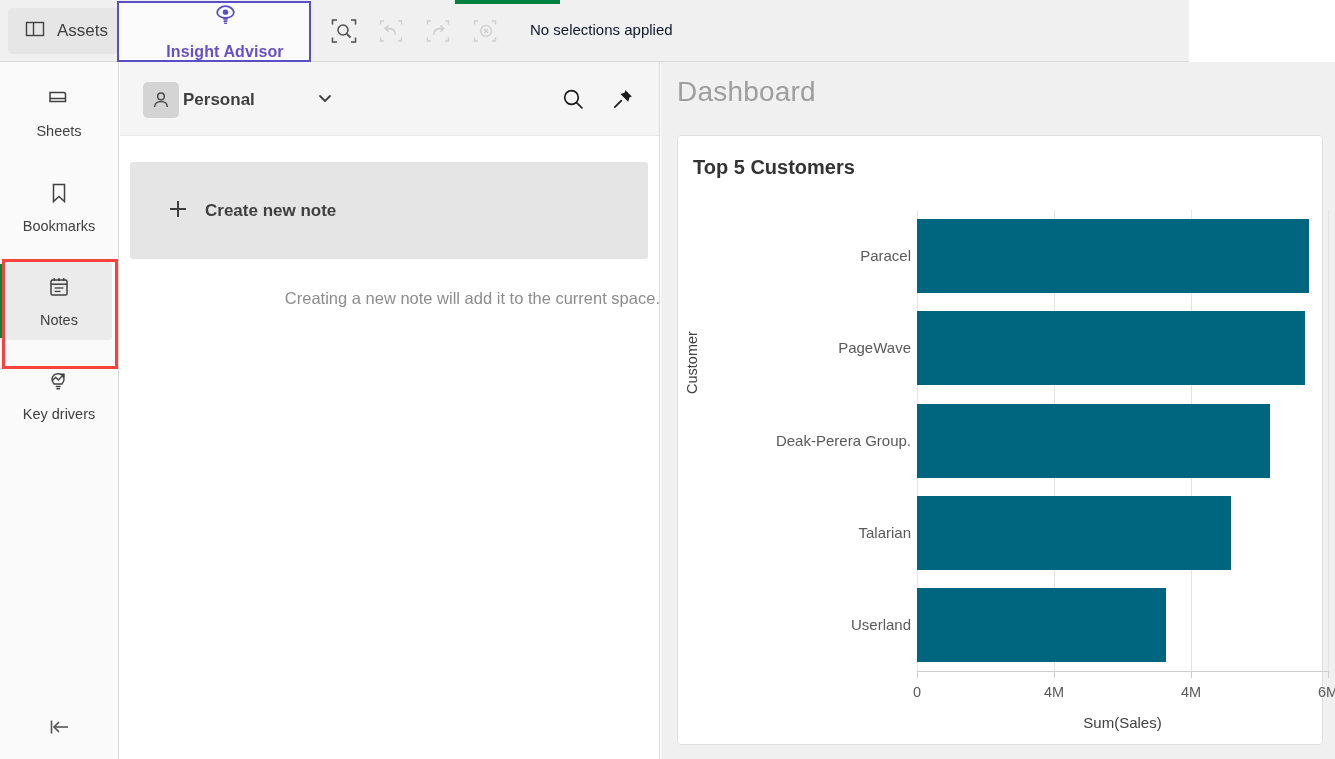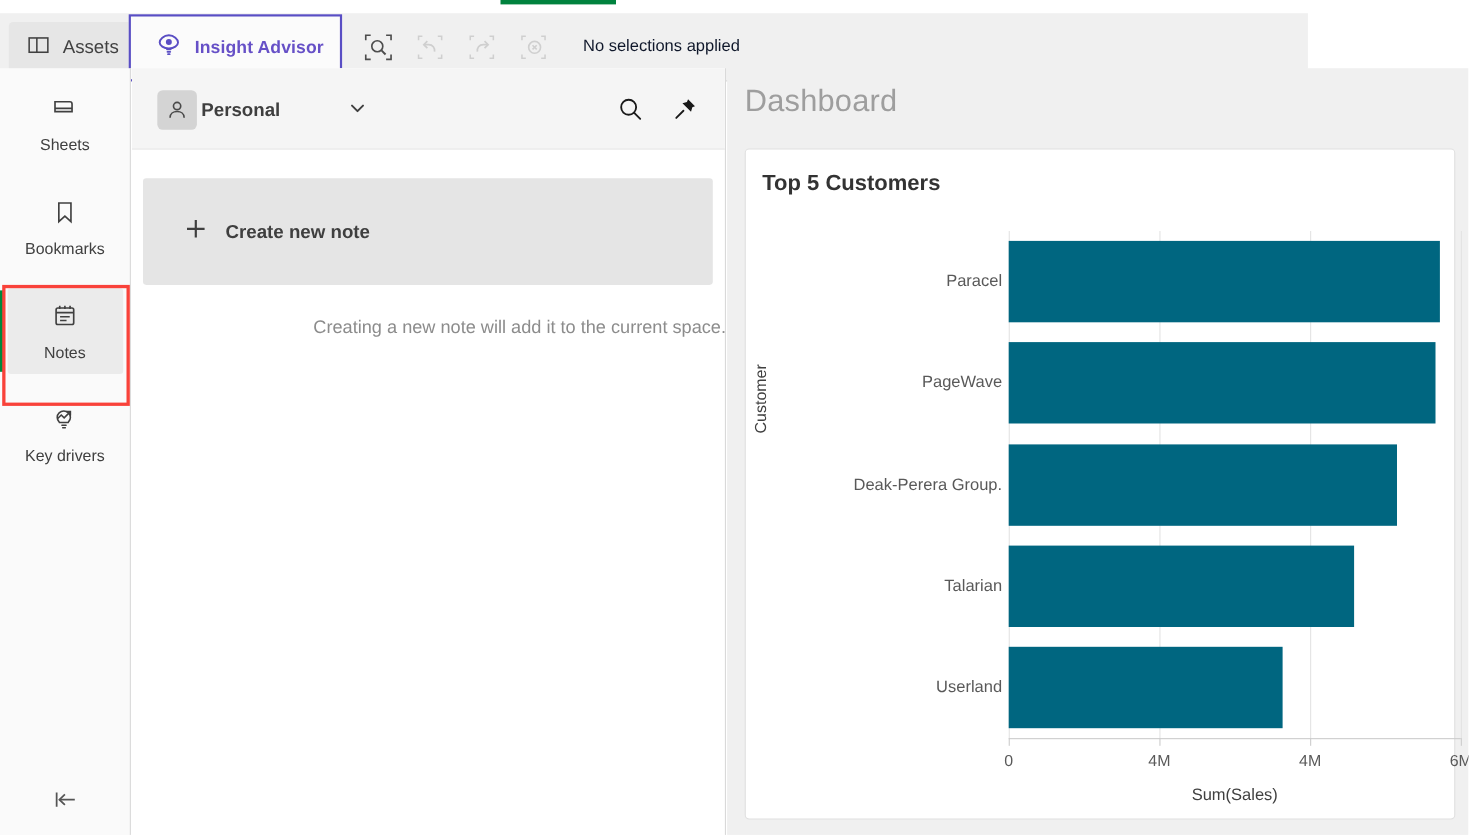--- a/index.html
+++ b/index.html
@@ -16,38 +16,38 @@
     position: absolute; left: 0; top: 0; width: 1335px; height: 4px;
     background: transparent; z-index: 40;
   }
   .progress-fill {
     position: absolute; left: 455px; top: 0; width: 105px; height: 4px;
     background: #00823e;
   }
 
   
   .toolbar {
-    position: absolute; left: 0; top: 12px; width: 1189px; height: 62px;
+    position: absolute; left: 0; top: 0; width: 1189px; height: 62px;
     background: #f0f0f0;
     border-bottom: 1px solid #d9d9d9;
   }
   .assets-btn {
     position: absolute; left: 8px; top: 8px; height: 46px;
     display: flex; align-items: center; gap: 11px;
     padding: 0 16px; border-radius: 4px; background: #e6e6e6;
     cursor: pointer;
   }
   .assets-btn .label { font-size: 17px; color: #404040; }
 
   .ia-tab {
     position: absolute; left: 117px; top: 1px; width: 194px; height: 61px;
     background: #fbfbfb;
     border: 2px solid #594ec4;
     display: flex; align-items: center; gap: 11px;
-    padding-left: 22px; cursor: pointer;
+    padding-left: 22px; cursor: pointer; flex-direction: column;
   }
   .ia-tab .label { font-size: 16px; font-weight: bold; color: #6650c7; letter-spacing: .1px;}
 
   .sel-tools {
     position: absolute; left: 326px; top: 13px; height: 36px;
     display: flex; align-items: center; gap: 11px;
   }
   .sel-btn {
     width: 36px; height: 36px; display: flex; align-items: center;
     justify-content: center; cursor: pointer;

